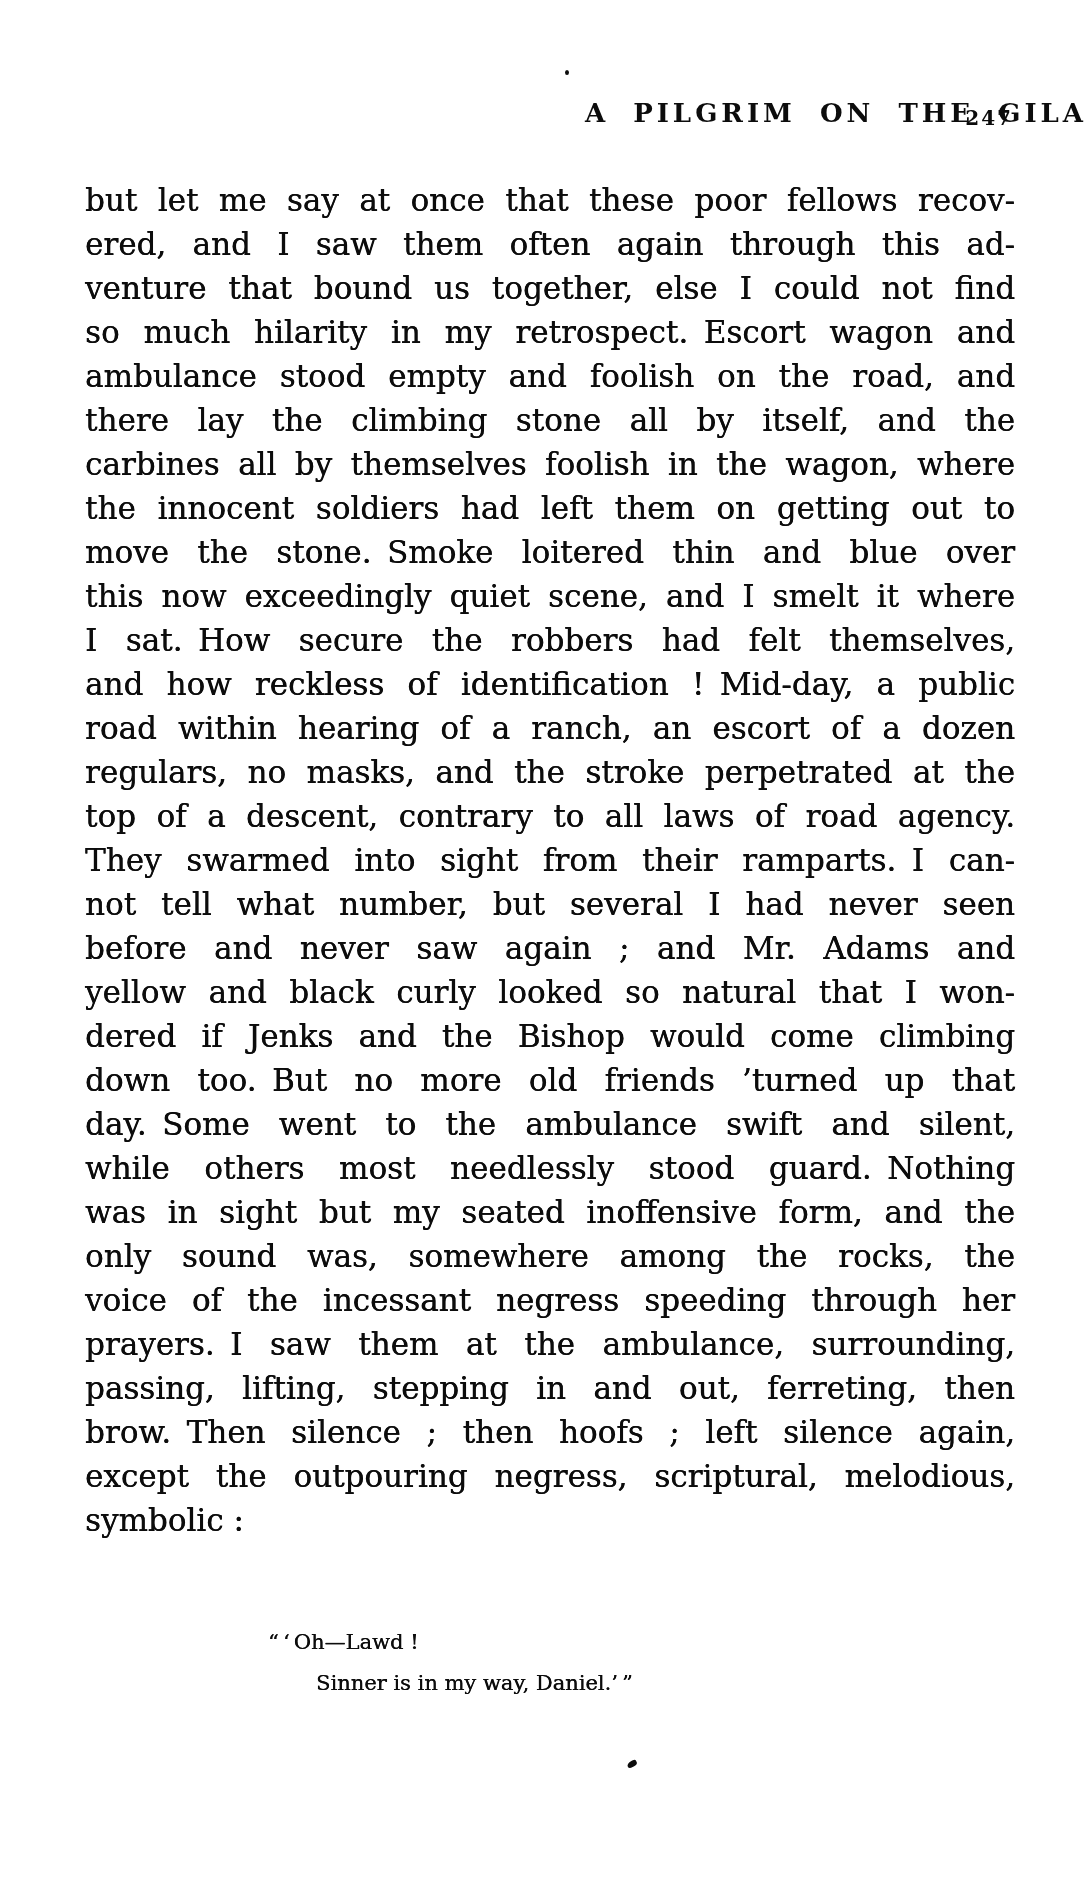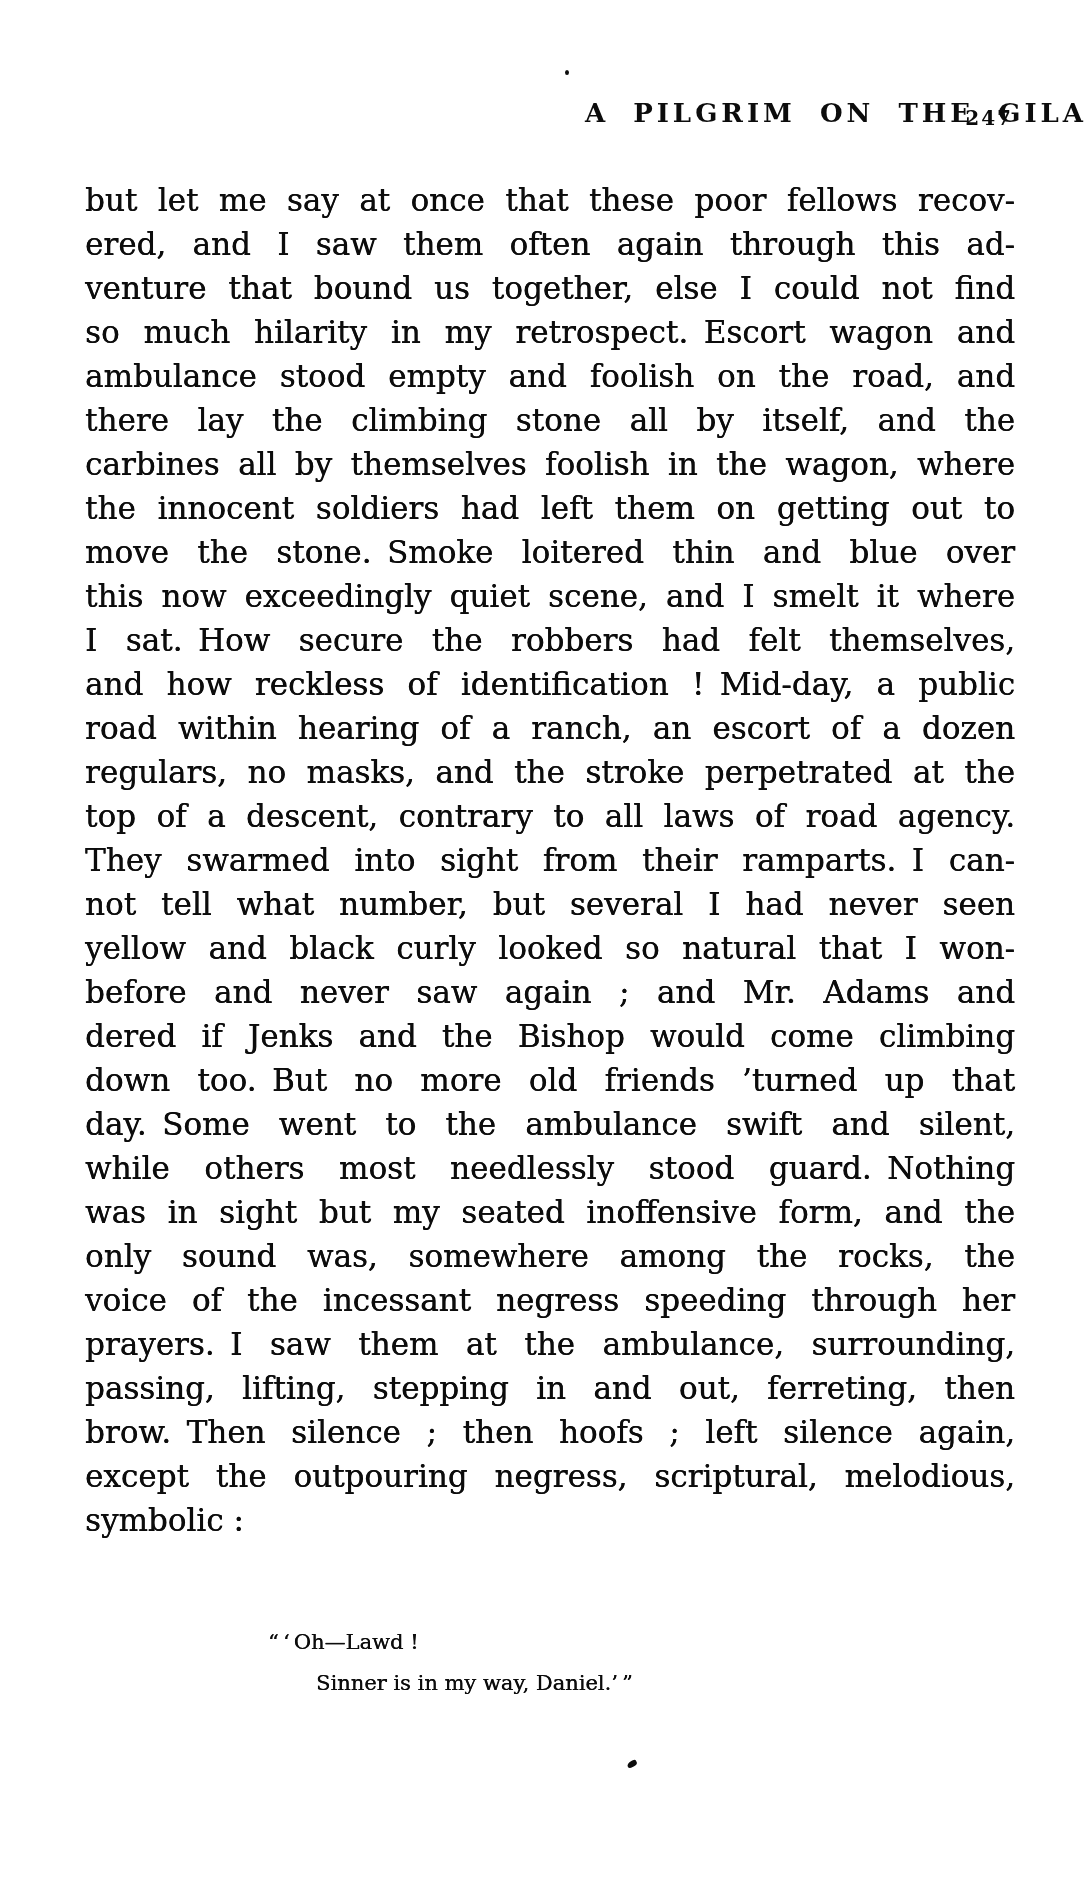--- a/index.html
+++ b/index.html
@@ -115,22 +115,22 @@
       <div class="line">the innocent soldiers had left them on getting out to</div>
       <div class="line">move the stone. Smoke loitered thin and blue over</div>
       <div class="line">this now exceedingly quiet scene, and I smelt it where</div>
       <div class="line">I sat. How secure the robbers had felt themselves,</div>
       <div class="line">and how reckless of identification ! Mid-day, a public</div>
       <div class="line">road within hearing of a ranch, an escort of a dozen</div>
       <div class="line">regulars, no masks, and the stroke perpetrated at the</div>
       <div class="line">top of a descent, contrary to all laws of road agency.</div>
       <div class="line">They swarmed into sight from their ramparts. I can-</div>
       <div class="line">not tell what number, but several I had never seen</div>
+      <div class="line">before and never saw again ; and Mr. Adams and</div>
       <div class="line">yellow and black curly looked so natural that I won-</div>
-      <div class="line">before and never saw again ; and Mr. Adams and</div>
       <div class="line">dered if Jenks and the Bishop would come climbing</div>
       <div class="line">down too. But no more old friends ’turned up that</div>
       <div class="line">day. Some went to the ambulance swift and silent,</div>
       <div class="line">while others most needlessly stood guard. Nothing</div>
       <div class="line">was in sight but my seated inoffensive form, and the</div>
       <div class="line">only sound was, somewhere among the rocks, the</div>
       <div class="line">voice of the incessant negress speeding through her</div>
       <div class="line">prayers. I saw them at the ambulance, surrounding,</div>
       <div class="line">passing, lifting, stepping in and out, ferreting, then</div>
       <div class="line">brow. Then silence ; then hoofs ; left silence again,</div>

